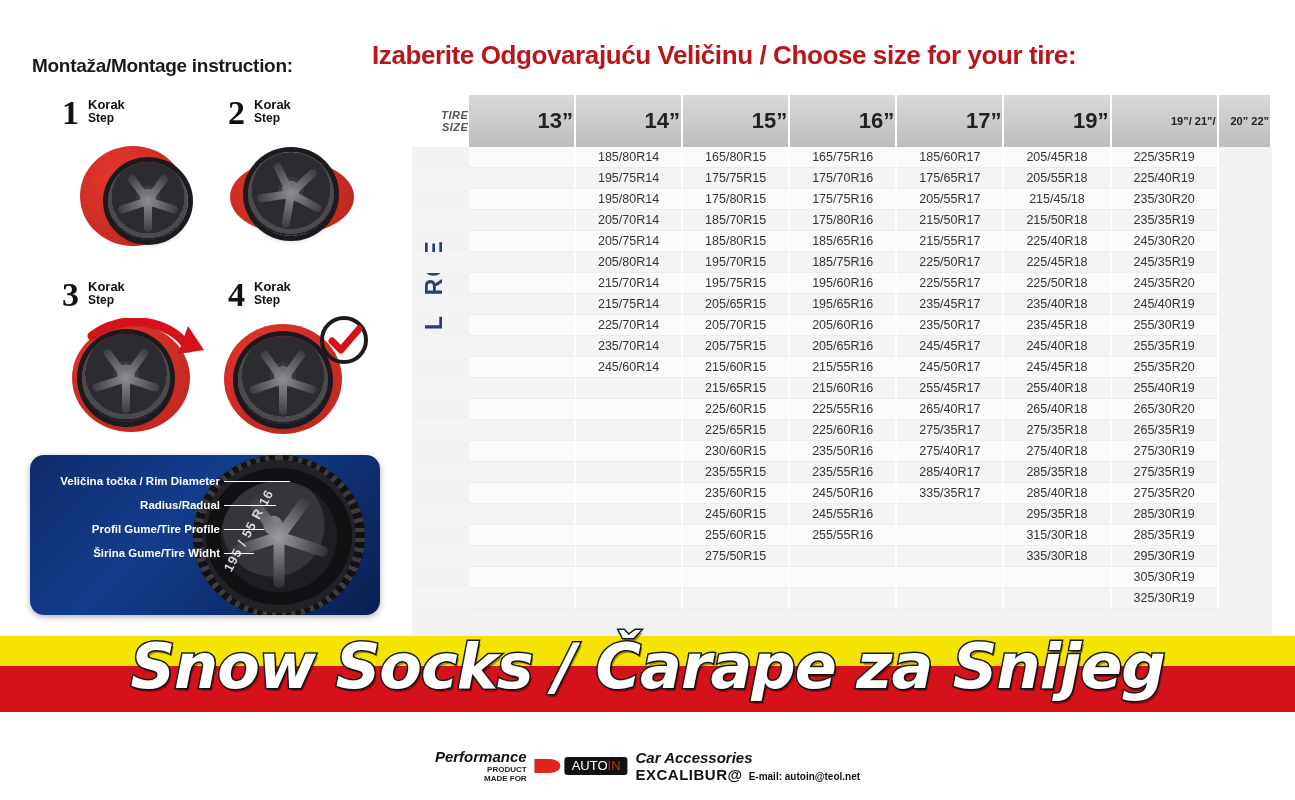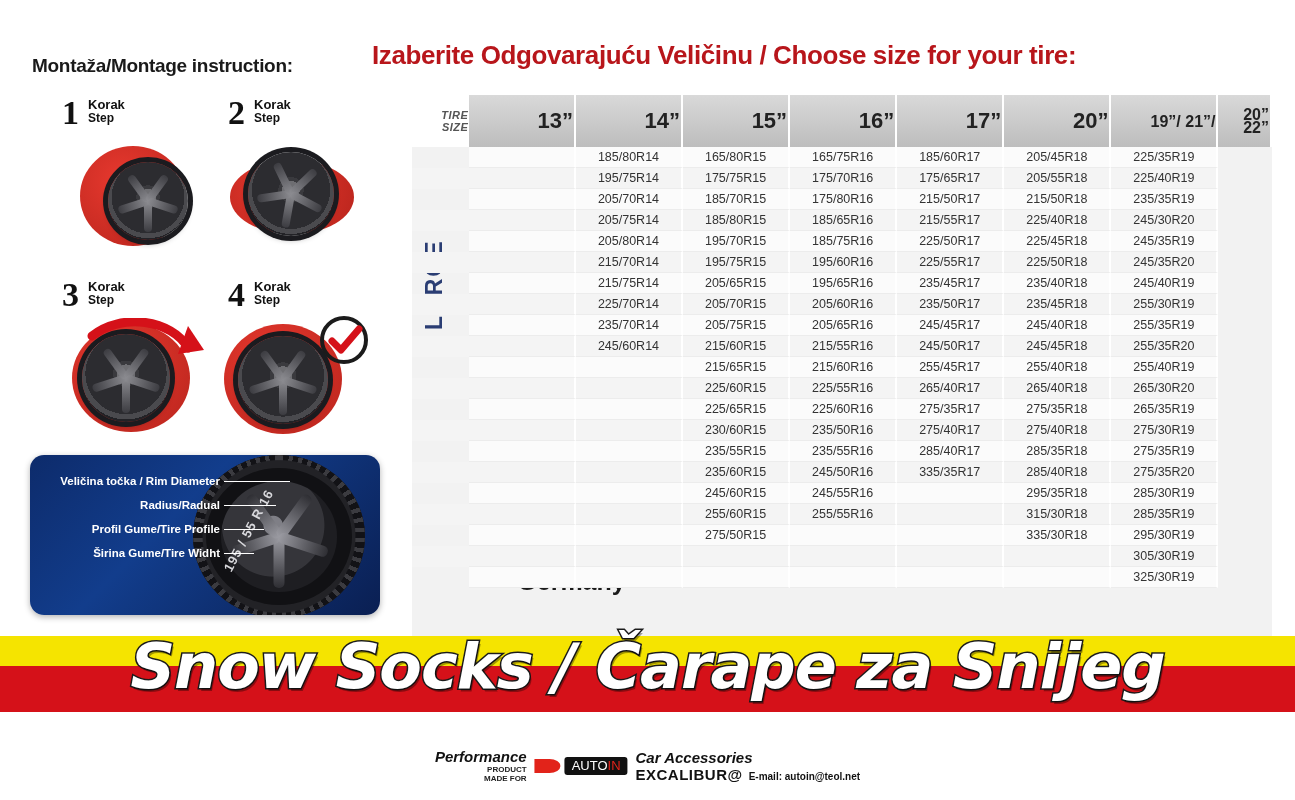--- a/index.html
+++ b/index.html
@@ -126,21 +126,21 @@
     background:linear-gradient(#d9d9d9,#bdbdbd);
     border-right:2px solid #ffffff;
     color:#222;
   }
   table.sizes th.hdr-label {
     background:#ffffff; color:#555; font-size:11px;
     font-style:italic; font-weight:bold; letter-spacing:.5px;
     border-right:none; width:58px;
   }
   table.sizes th.big { font-size:22px; }
-  table.sizes th.multi { font-size:16px; line-height:13px;margin-top:48px; }
+  table.sizes th.multi { font-size:11px; line-height:13px;margin-top:48px; }
   table.sizes td {
     height:21px; text-align:center; vertical-align:middle;
     background:#fbfbfb;
     border-right:2px solid #ffffff;
     border-bottom:1px solid #ececec;
     width:108px;
   }
   table.sizes td.rowlabel {
     background:transparent; border:none; width:58px;
   }
@@ -352,21 +352,21 @@
 
   <table class="sizes">
     <thead>
       <tr>
         <th class="hdr-label">TIRE SIZE</th>
         <th class="big">13”</th>
         <th class="big">14”</th>
         <th class="big">15”</th>
         <th class="big">16”</th>
         <th class="big">17”</th>
-        <th class="big">20”</th>
+        <th class="big">19”</th>
         <th class="multi" style="width:54px;">19”/ 21”/</th>
         <th class="multi" style="width:54px;">20” 22”</th>
       </tr>
     </thead>
     <tbody id="table-body">
         <tr>
           <td class="rowlabel"></td>
           <td class="empty"></td>
           <td>185/80R14</td>
           <td>165/80R15</td>
@@ -381,20 +381,30 @@
           <td>195/75R14</td>
           <td>175/75R15</td>
           <td>175/70R16</td>
           <td>175/65R17</td>
           <td>205/55R18</td>
           <td>225/40R19</td>
         </tr>
         <tr>
           <td class="rowlabel"></td>
           <td class="empty"></td>
+          <td>195/80R14</td>
+          <td>175/80R15</td>
+          <td>175/75R16</td>
+          <td>205/55R17</td>
+          <td>215/45/18</td>
+          <td>235/30R20</td>
+        </tr>
+        <tr>
+          <td class="rowlabel"></td>
+          <td class="empty"></td>
           <td>205/70R14</td>
           <td>185/70R15</td>
           <td>175/80R16</td>
           <td>215/50R17</td>
           <td>215/50R18</td>
           <td>235/35R19</td>
         </tr>
         <tr>
           <td class="rowlabel"></td>
           <td class="empty"></td>

